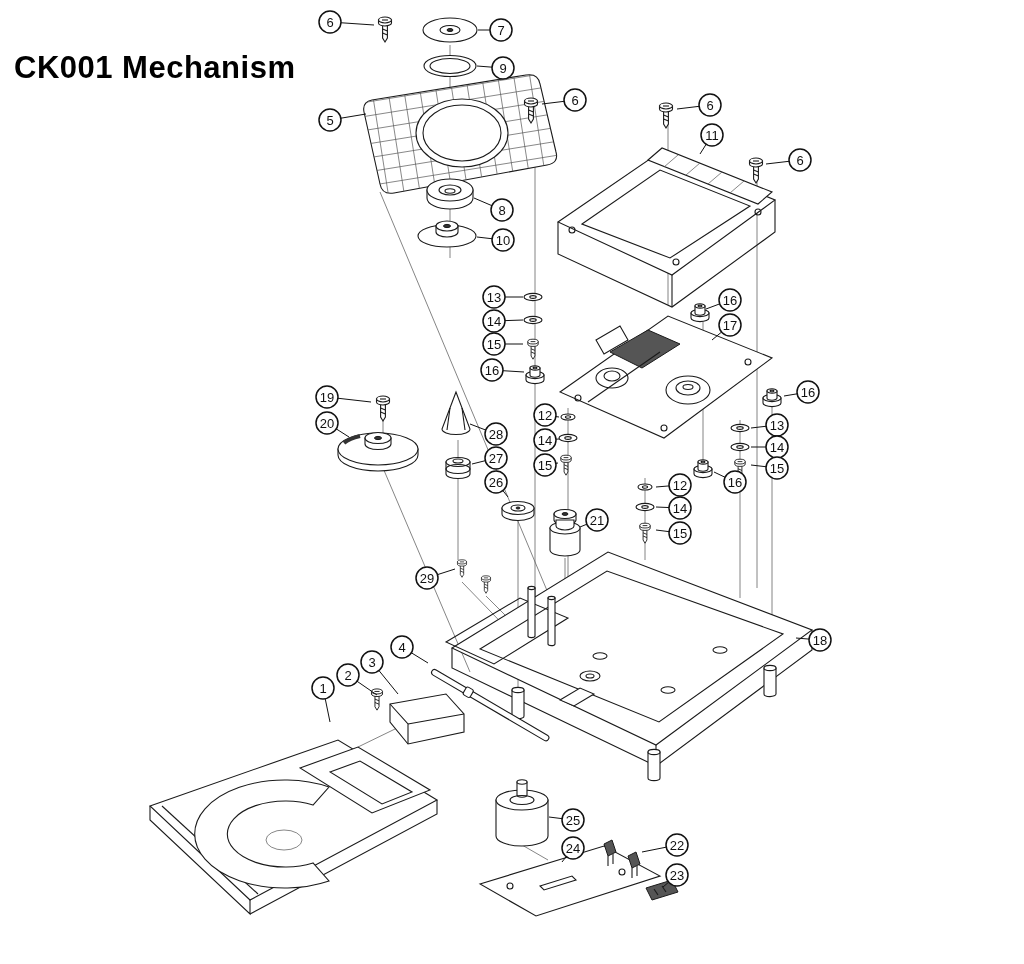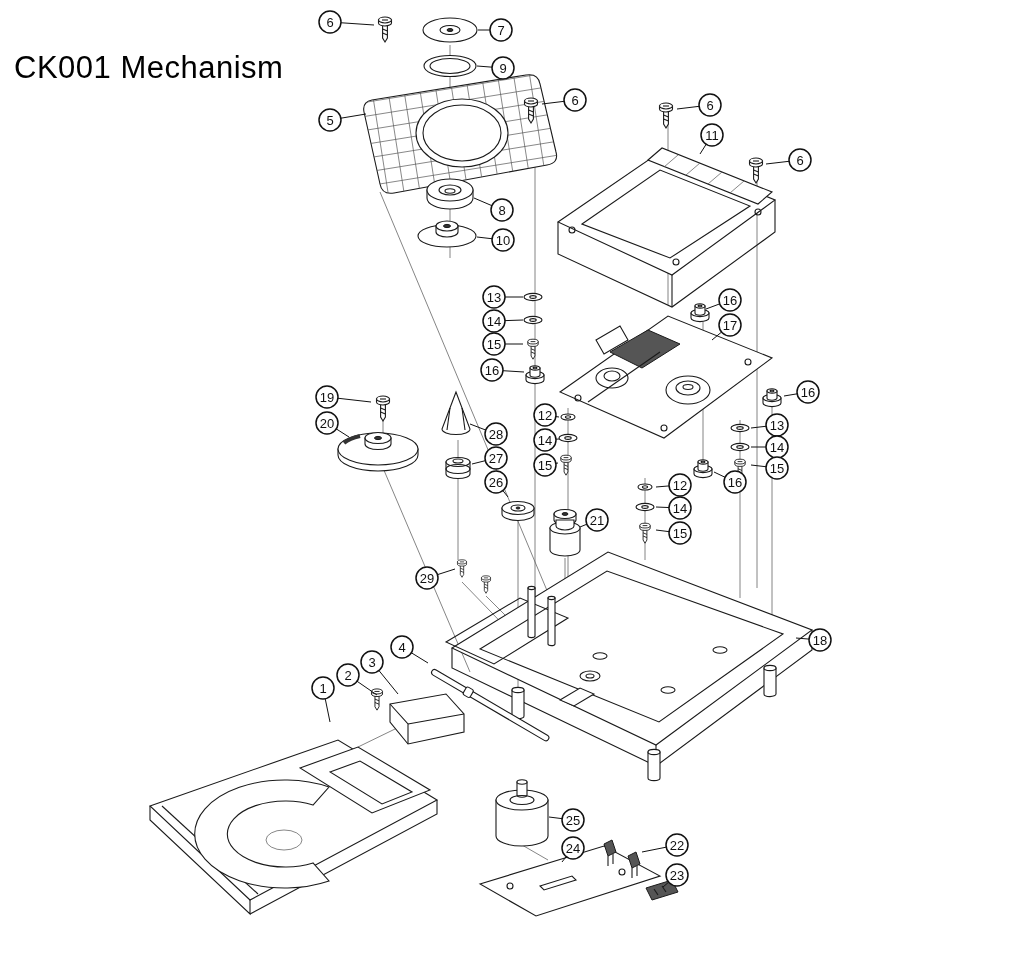--- a/index.html
+++ b/index.html
@@ -1,19 +1,19 @@
 <!DOCTYPE html>
 <html><head>
 <meta charset="utf-8">
 <style>
   * { margin:0; padding:0; box-sizing:border-box; }
   html,body { width:1024px; height:964px; background:#fff; overflow:hidden;
               font-family:"Liberation Sans", sans-serif; }
   .page { position:relative; width:1024px; height:964px; background:#fff; }
-  .title { position:absolute; left:14px; top:50px; font-size:31px; font-weight:normal;
+  .title { position:absolute; left:14px; top:50px; font-size:31px; font-weight:bold;
            color:#000; letter-spacing:.5px; white-space:nowrap; }
   svg.diagram { position:absolute; left:0; top:0; }
   .ln  { fill:none;  stroke:#1a1a1a; stroke-width:1.1; }
   .fw  { fill:#fff;  stroke:#1a1a1a; stroke-width:1.1; }
   .fd  { fill:#333;  stroke:#1a1a1a; stroke-width:1; }
   .fd2 { fill:#555;  stroke:#1a1a1a; stroke-width:1; }
   .thin{ fill:none;  stroke:#555;    stroke-width:.7; }
   .axis line { stroke:#666; stroke-width:.8; }
   .callout-circle { fill:#fff; stroke:#111; stroke-width:1.5; }
   .callout-text   { font-family:"Liberation Sans",sans-serif; font-size:13px; fill:#111;

